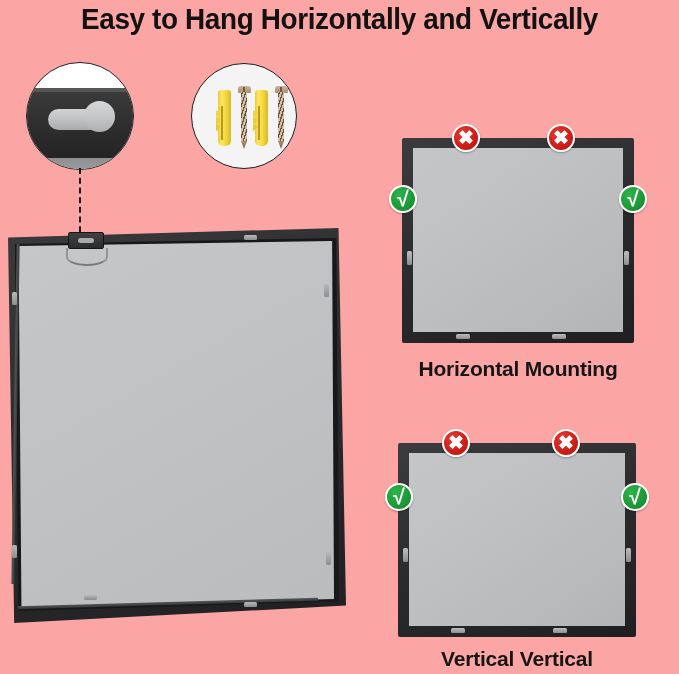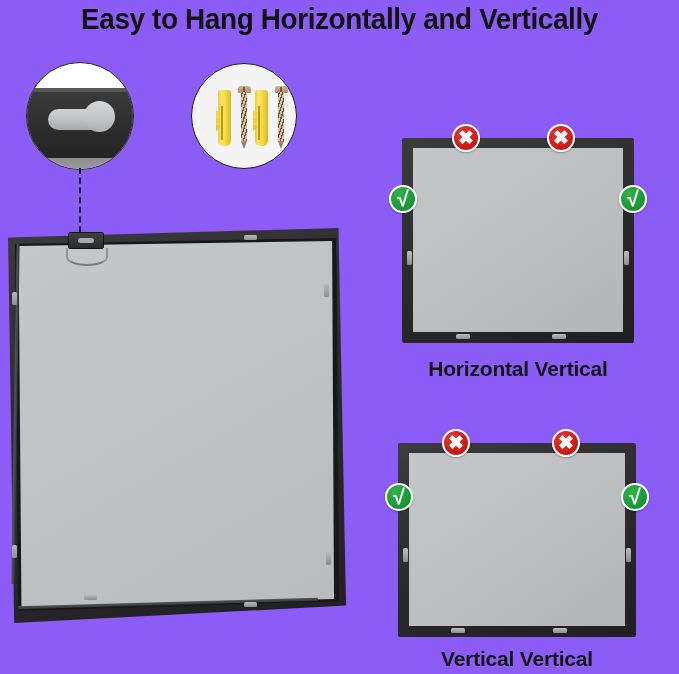--- a/index.html
+++ b/index.html
@@ -8,21 +8,21 @@
     background: #ffffff;
   }
   body {
     font-family: "Liberation Sans", sans-serif;
     -webkit-font-smoothing: antialiased;
   }
   #page {
     position: relative;
     width: 679px;
     height: 674px;
-    background: #8b5cf6;
+    background: #fca5a5;
     overflow: hidden;
   }
 
   
   .page-title {
     position: absolute;
     left: 0;
     top: 2px;
     width: 679px;
     text-align: center;
@@ -403,21 +403,21 @@
     <div class="badge badge-x" style="left:145px; top:-14px;">
       <span class="badge-glyph">✖</span>
     </div>
     <div class="badge badge-check" style="left:-13px; top:47px;">
       <span class="badge-glyph">√</span>
     </div>
     <div class="badge badge-check" style="right:-13px; top:47px;">
       <span class="badge-glyph">√</span>
     </div>
   </div>
-  <div id="label-horizontal" class="diagram-label">Horizontal Vertical</div>
+  <div id="label-horizontal" class="diagram-label">Horizontal Mounting</div>
 
   <div id="diagram-vertical" class="diagram">
     <div class="dg-frame"></div>
     <div class="dg-mat"></div>
     <div class="dg-clip dg-clip-v" style="left:5px; top:105px;"></div>
     <div class="dg-clip dg-clip-v" style="right:5px; top:105px;"></div>
     <div class="dg-clip dg-clip-h" style="left:53px; bottom:4px;"></div>
     <div class="dg-clip dg-clip-h" style="left:155px; bottom:4px;"></div>
     <div class="badge badge-x" style="left:44px; top:-14px;">
       <span class="badge-glyph">✖</span>

